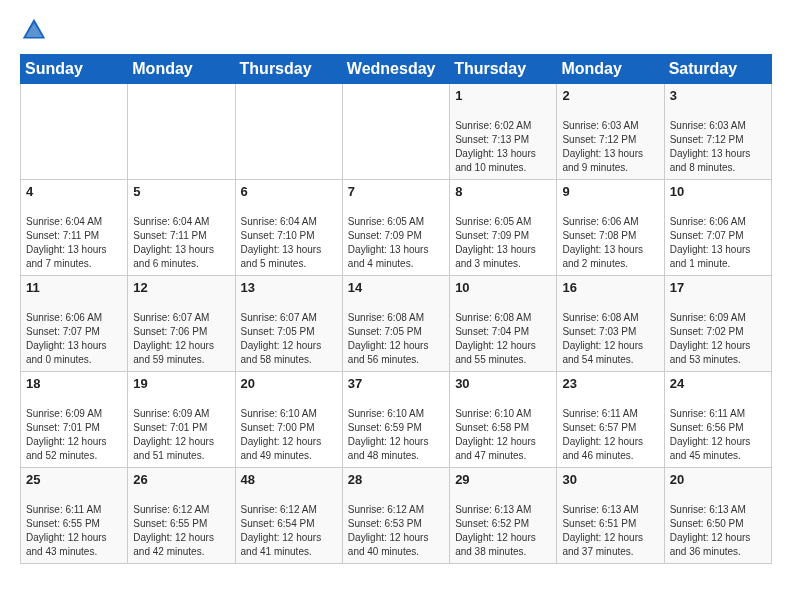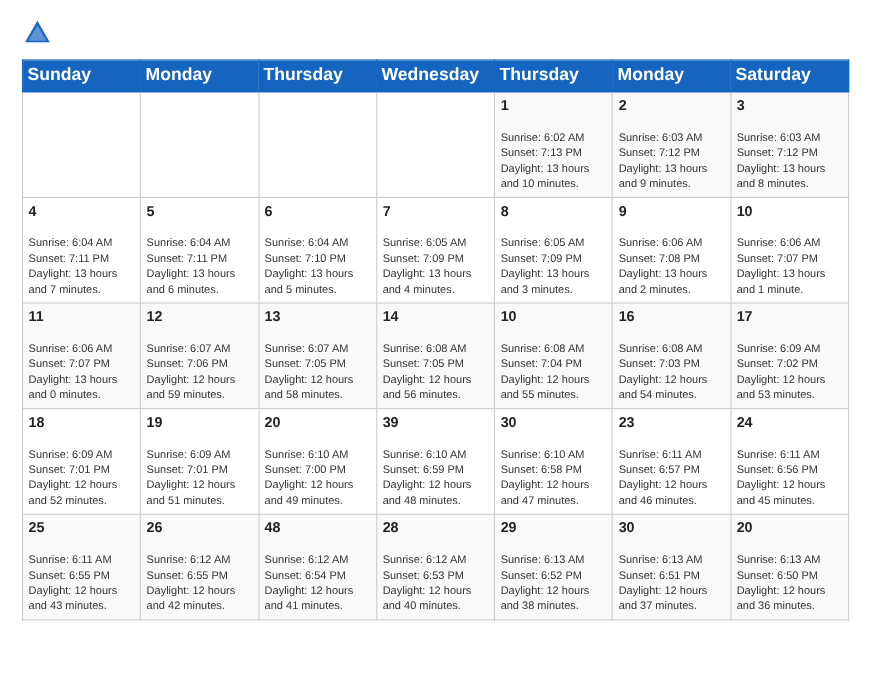--- a/index.html
+++ b/index.html
@@ -246,21 +246,21 @@
 Sunset: 7:01 PM
 Daylight: 12 hours and 51 minutes.</div>
         </td>
         <td>
           <span class="day-number">20</span>
           <div class="day-info" style="white-space: pre-line;">Sunrise: 6:10 AM
 Sunset: 7:00 PM
 Daylight: 12 hours and 49 minutes.</div>
         </td>
         <td>
-          <span class="day-number">39</span>
+          <span class="day-number">37</span>
           <div class="day-info" style="white-space: pre-line;">Sunrise: 6:10 AM
 Sunset: 6:59 PM
 Daylight: 12 hours and 48 minutes.</div>
         </td>
         <td>
           <span class="day-number">30</span>
           <div class="day-info" style="white-space: pre-line;">Sunrise: 6:10 AM
 Sunset: 6:58 PM
 Daylight: 12 hours and 47 minutes.</div>
         </td>

